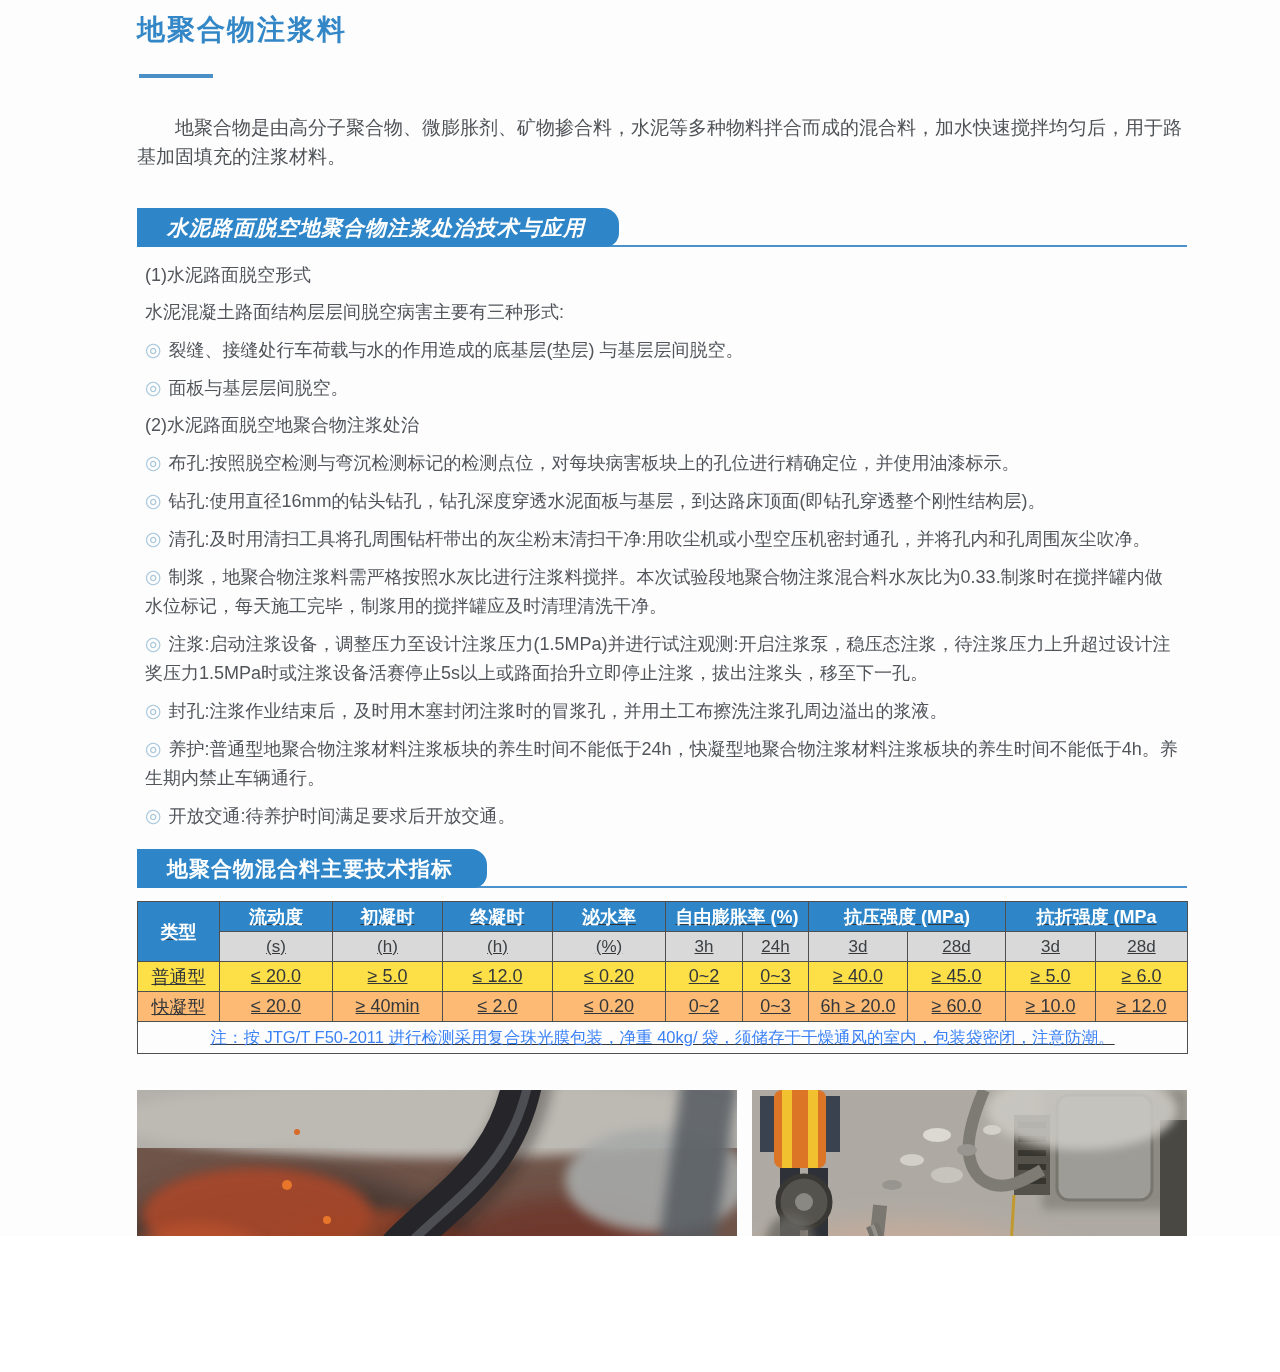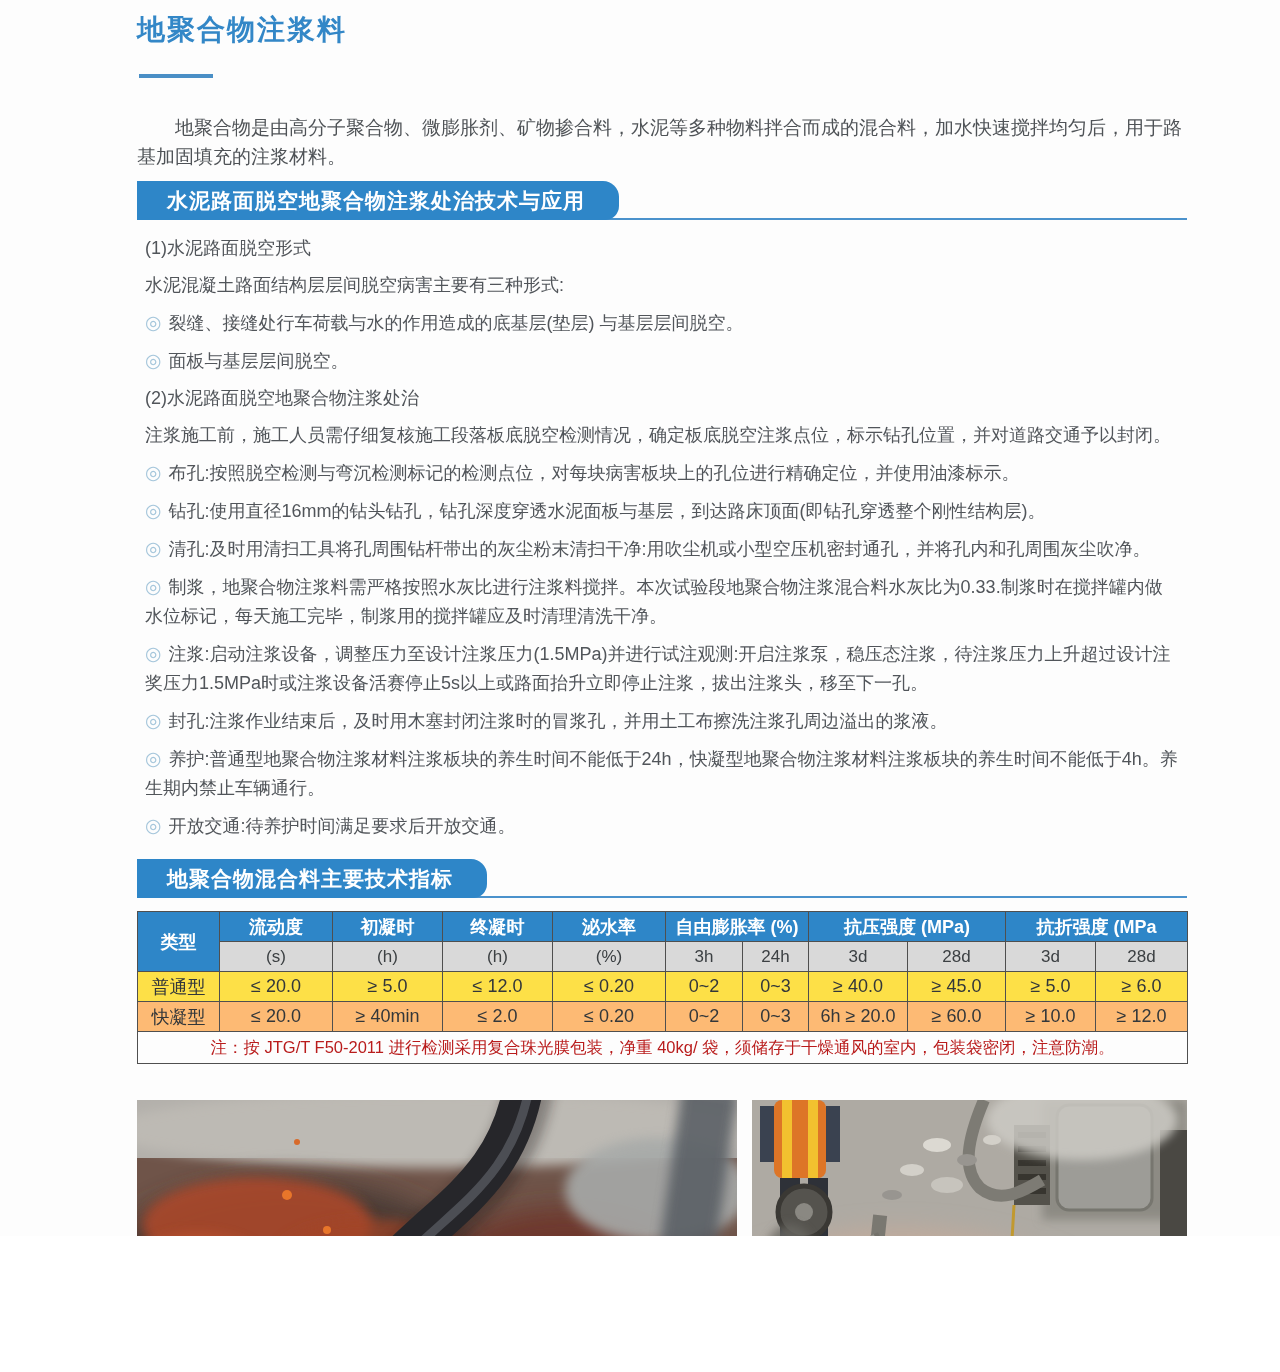--- a/index.html
+++ b/index.html
@@ -26,21 +26,21 @@
 
   
   .intro{
     margin:35px 0 0 0;
     font-size:19px;line-height:29px;
     text-indent:2em;color:#4f5357;
   }
 
   
   .banner-row{position:relative;height:39px;}
-  .banner-row.first{margin-top:10px;}
+  .banner-row.first{margin-top:37px;font-style:italic;}
   .banner-row.second{margin-top:18px;}
   .banner-line{
     position:absolute;left:0;right:0;bottom:0;height:2px;
     background:#4b92cc;
   }
   .banner-tab{
     position:relative;display:inline-block;z-index:2;
     height:39px;line-height:39px;
     background:#2e86c8;color:#ffffff;
     font-size:21px;font-weight:bold;letter-spacing:1px;
@@ -57,36 +57,36 @@
   .ring{
     color:#a5c6db;font-size:19px;margin-right:7px;
     position:relative;top:0px;
   }
 
   
   .spec-table{
     margin-top:13px;
     border-collapse:collapse;table-layout:fixed;
     width:1050px;
-    font-size:18px;color:#33373a;
+    font-size:18px;color:#33373a;text-decoration:underline;
   }
   .spec-table td,.spec-table th{
     border:1.6px solid #4f4f4f;
     text-align:center;vertical-align:middle;
     height:29px;padding:0 2px;
     font-weight:normal;white-space:nowrap;overflow:hidden;
   }
   .spec-table th.blue{
     background:#2e86c8;color:#ffffff;font-weight:bold;font-size:18px;
   }
   .spec-table .sub td{background:#d9d9d9;color:#3c4043;font-size:17px;}
   .spec-table tr.row-alt td{background:#fdba74;}
   .spec-table tr.row-plain td{background:#fde047;}
   .spec-table td.note-cell{
-    font-size:16.5px;color:#b91c1c;height:31px;background:#fdfdfd;
+    font-size:16.5px;color:#3b82f6;height:31px;background:#fdfdfd;
   }
 
   
   .photos{margin-top:36px;display:flex;gap:15px;}
   .photos figure{margin:0;padding:0;line-height:0;}
   .photo-left svg{width:600px;height:323px;display:block;}
   .photo-right svg{width:435px;height:323px;display:block;}
 </style>
 </head>
 <body>
@@ -103,21 +103,20 @@
       <div class="banner-line"></div>
       <span class="banner-tab">水泥路面脱空地聚合物注浆处治技术与应用</span>
     </div>
 
     <div class="body-lines">
       <p><span>(1)水泥路面脱空形式</span></p>
       <p><span>水泥混凝土路面结构层层间脱空病害主要有三种形式:</span></p>
       <p><span class="ring">◎</span><span>裂缝、接缝处行车荷载与水的作用造成的底基层(垫层) 与基层层间脱空。</span></p>
       <p><span class="ring">◎</span><span>面板与基层层间脱空。</span></p>
       <p><span>(2)水泥路面脱空地聚合物注浆处治</span></p>
-      <p><span>注浆施工前，施工人员需仔细复核施工段落板底脱空检测情况，确定板底脱空注浆点位，标示钻孔位置，并对道路交通予以封闭。</span></p>
       <p><span class="ring">◎</span><span>布孔:按照脱空检测与弯沉检测标记的检测点位，对每块病害板块上的孔位进行精确定位，并使用油漆标示。</span></p>
       <p><span class="ring">◎</span><span>钻孔:使用直径16mm的钻头钻孔，钻孔深度穿透水泥面板与基层，到达路床顶面(即钻孔穿透整个刚性结构层)。</span></p>
       <p><span class="ring">◎</span><span>清孔:及时用清扫工具将孔周围钻杆带出的灰尘粉末清扫干净:用吹尘机或小型空压机密封通孔，并将孔内和孔周围灰尘吹净。</span></p>
       <p><span class="ring">◎</span><span>制浆，地聚合物注浆料需严格按照水灰比进行注浆料搅拌。本次试验段地聚合物注浆混合料水灰比为0.33.制浆时在搅拌罐内做水位标记，每天施工完毕，制浆用的搅拌罐应及时清理清洗干净。</span></p>
       <p><span class="ring">◎</span><span>注浆:启动注浆设备，调整压力至设计注浆压力(1.5MPa)并进行试注观测:开启注浆泵，稳压态注浆，待注浆压力上升超过设计注奖压力1.5MPa时或注浆设备活赛停止5s以上或路面抬升立即停止注浆，拔出注浆头，移至下一孔。</span></p>
       <p><span class="ring">◎</span><span>封孔:注浆作业结束后，及时用木塞封闭注浆时的冒浆孔，并用土工布擦洗注浆孔周边溢出的浆液。</span></p>
       <p><span class="ring">◎</span><span>养护:普通型地聚合物注浆材料注浆板块的养生时间不能低于24h，快凝型地聚合物注浆材料注浆板块的养生时间不能低于4h。养生期内禁止车辆通行。</span></p>
       <p><span class="ring">◎</span><span>开放交通:待养护时间满足要求后开放交通。</span></p>
     </div>
 

